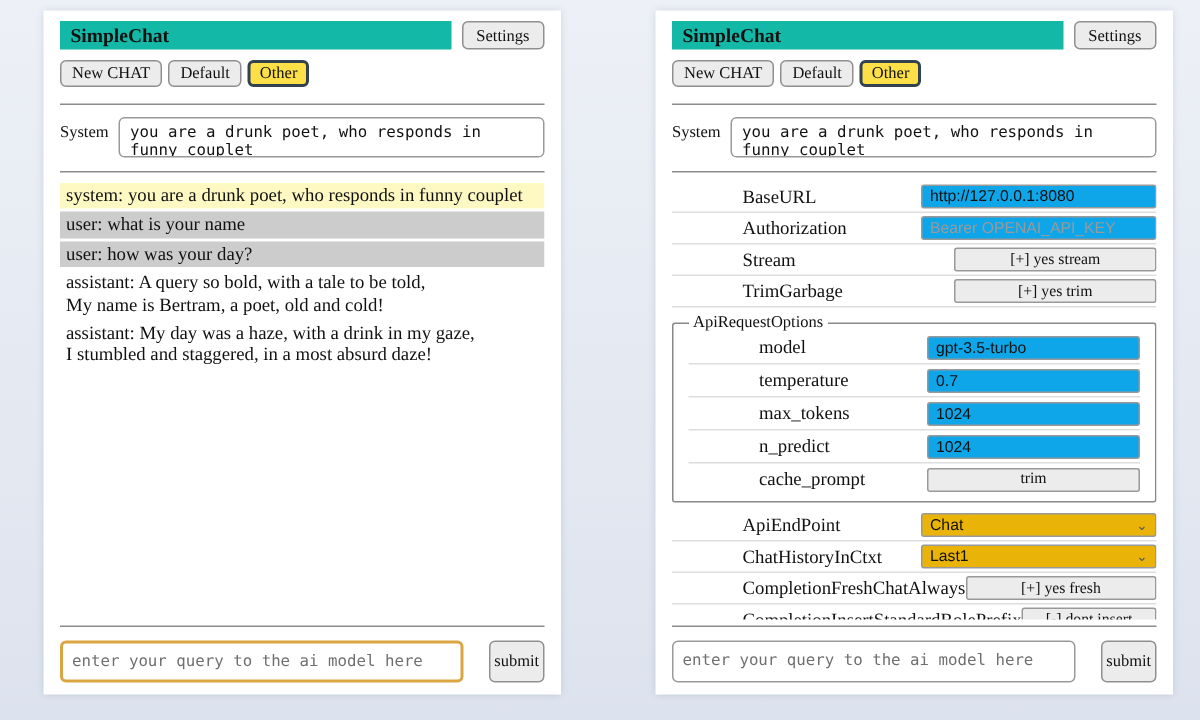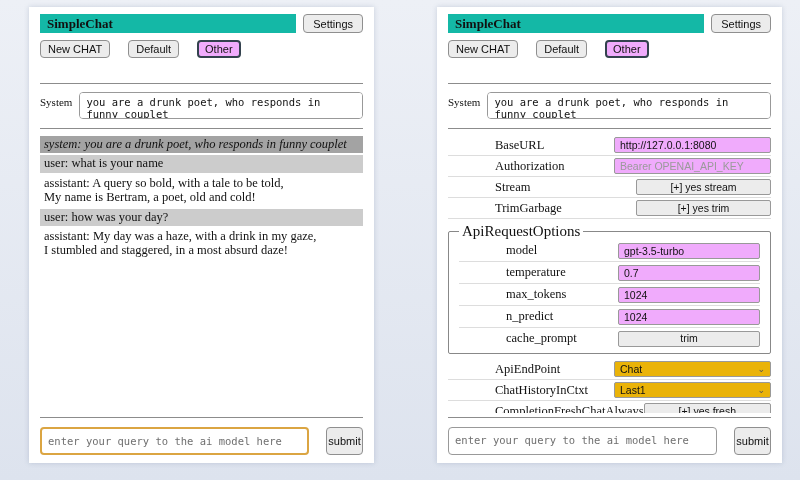--- a/index.html
+++ b/index.html
@@ -9,72 +9,72 @@
   .panel{position:absolute;top:7px;width:345px;height:456px;background:#fff;
     box-sizing:border-box;padding:7px 11px 8px;display:flex;flex-direction:column;
     box-shadow:0 0 5px rgba(70,90,130,0.22);}
   .panel.left{left:29px;}
   .panel.right{left:437px;}
 
   
   .hdr{display:flex;align-items:stretch;gap:7px;}
   .titlebar{flex:1;background:#14b8a6;font-weight:bold;font-size:13px;
     padding:2px 7px;line-height:15px;}
-  button{font-family:Liberation Sans, sans-serif;}
+  button{font-family:Liberation Serif, serif;}
   .btn{font-size:11px;background:#ececec;border:1px solid #8f8f8f;border-radius:4px;
     padding:1px 9px;color:#111;line-height:14px;}
-  .toolbar{display:flex;gap:18px;margin:7px 0 21px;}
+  .toolbar{display:flex;gap:4px;margin:7px 0 7px;}
   .toolbar .btn{padding:1px 7px;}
-  .toolbar .btn.selected{background:#f0abfc;border:2px solid #33424e;padding:0 6px;}
+  .toolbar .btn.selected{background:#fde047;border:2px solid #33424e;padding:0 6px;}
 
   hr.strong{border:none;border-top:1px solid #8c8c8c;margin:4px 0;width:100%;}
 
   
   .sysrow{display:flex;gap:7px;margin:4px 0 5px;}
   .sysrow label{font-size:11px;padding-top:4px;}
   textarea{box-sizing:border-box;resize:none;outline:none;}
   .mono{font-family:"DejaVu Sans Mono", monospace;}
   textarea.system{flex:1;height:27px;font-size:10.5px;border:1px solid #999;
     border-radius:4px;padding:3px 6px;color:#111;}
 
   
   .chatlog{flex:1;overflow:hidden;margin-top:3px;}
   .msg{font-size:12.5px;line-height:1.15;padding:1px 4px 2px;margin-bottom:2px;
     white-space:pre-line;}
-  .msg.system{background:#a3a3a3;font-style:italic;}
+  .msg.system{background:#fef9c3;}
   .msg.user{background:#cccccc;}
   .msg.assistant{background:#ffffff;}
 
   
   .queryrow{display:flex;gap:17px;margin-top:5px;align-items:stretch;}
   textarea.query{flex:1;height:28px;font-size:10.5px;border:1px solid #999;
     border-radius:4px;padding:6px 6px;color:#666;}
   textarea.query.focused{border:2px solid #dba542;}
   textarea.query::placeholder{color:#6f6f6f;}
   .btn.submit{width:37px;padding:0;font-size:11px;border-radius:4px;}
 
   
   .settings{flex:1;margin-top:2px;overflow:hidden;}
   .setrow{display:flex;align-items:center;justify-content:space-between;
     height:20px;border-bottom:1px solid #ddd;}
   .setrow .lbl{font-size:12.5px;margin-left:47px;}
   input.ctl{width:157px;box-sizing:border-box;font-family:"Liberation Sans",sans-serif;
     font-size:10.5px;border:1px solid #999;border-radius:2px;padding:1px 5px;
-    height:16px;color:#111;background:#f0abfc;}
+    height:16px;color:#111;background:#0ea5e9;}
   input.ctl::placeholder{color:#9a9a9a;}
   button.ctl{width:135px;height:16px;font-size:10.5px;background:#ececec;
     border:1px solid #999;border-radius:2px;padding:0 4px;line-height:13px;color:#111;}
   .select{width:157px;height:16px;box-sizing:border-box;background:#eab308;
     border:1px solid #999;border-radius:2px;display:flex;align-items:center;
     justify-content:space-between;padding:0 5px;
     font-family:"Liberation Sans",sans-serif;font-size:10.5px;color:#111;}
   .select .chev{font-size:9px;color:#555;line-height:1;}
   fieldset{border:1px solid #888;border-radius:2px;margin:4px 0 5px;
     padding:0 10px 4px;}
-  fieldset legend{font-size:15px;padding:0 3px;}
+  fieldset legend{font-size:11px;padding:0 3px;}
   fieldset .setrow{height:21px;}
   fieldset .setrow:last-child{border-bottom:none;}
   fieldset input.ctl, fieldset button.ctl, fieldset .select{width:142px;}
 </style>
 </head>
 <body>
 
 <div class="page">
 
   <section class="panel left">
@@ -89,23 +89,23 @@
     </div>
     <hr class="strong">
     <div class="sysrow">
       <label>System</label>
       <textarea class="system mono" spellcheck="false" style="">you are a drunk poet, who responds in funny couplet</textarea>
     </div>
     <hr class="strong">
     <div class="chatlog">
       <div class="msg system">system: you are a drunk poet, who responds in funny couplet</div>
       <div class="msg user">user: what is your name</div>
+      <div class="msg user">user: how was your day?</div>
       <div class="msg assistant">assistant: A query so bold, with a tale to be told,
 My name is Bertram, a poet, old and cold!</div>
-      <div class="msg user">user: how was your day?</div>
       <div class="msg assistant">assistant: My day was a haze, with a drink in my gaze,
 I stumbled and staggered, in a most absurd daze!</div>
     </div>
     <hr class="strong">
     <div class="queryrow">
       <textarea class="query mono focused" spellcheck="false" placeholder="enter your query to the ai model here" style=""></textarea>
       <button class="btn submit">submit</button>
     </div>
   </section>
 

